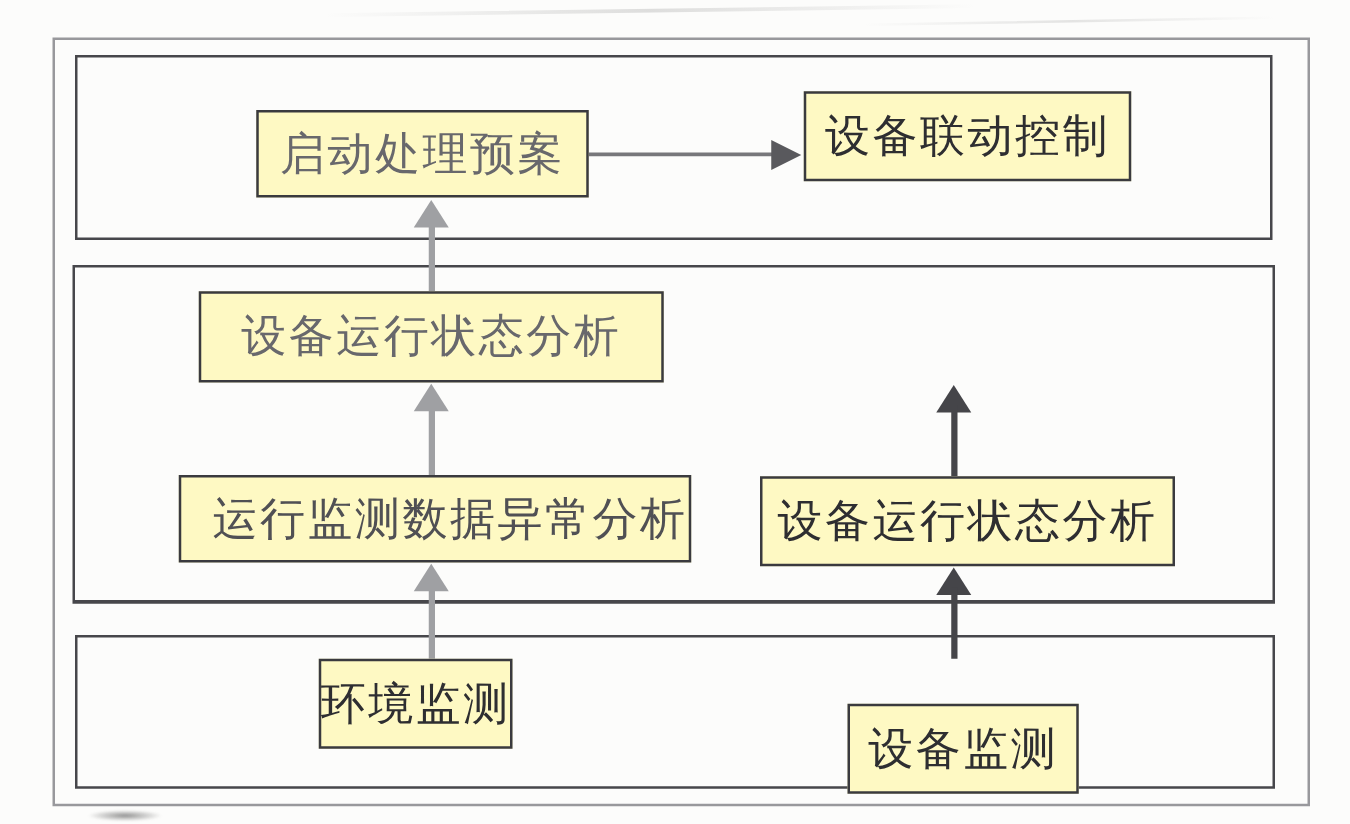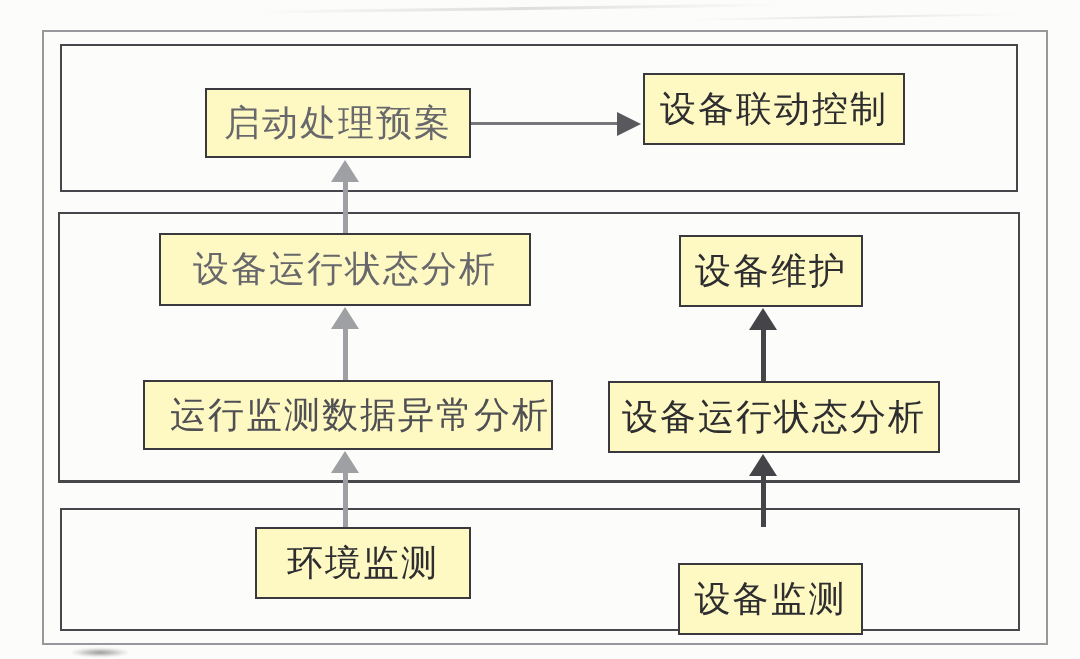--- a/index.html
+++ b/index.html
@@ -46,21 +46,21 @@
   }
   .node.light-text { color: #68686c; }
   .node.mid-text   { color: #505054; padding-left: 24px; }
 
   .n-start-plan        { left: 205px; top: 88px;  width: 266px; height: 70px; }
   .n-linkage-control   { left: 643px; top: 73px;  width: 262px; height: 72px; }
   .n-abnormal-alarm    { left: 159px; top: 233px; width: 372px; height: 73px; }
   .n-equip-maintenance { left: 679px; top: 235px; width: 184px; height: 72px; }
   .n-monitor-analysis  { left: 143px; top: 380px; width: 410px; height: 70px; }
   .n-status-analysis   { left: 608px; top: 381px; width: 332px; height: 72px; }
-  .n-env-monitoring    { left: 255px; top: 527px; width: 216px; height: 72px; }
+  .n-env-monitoring    { left: 255px; top: 527px; width: 155px; height: 72px; }
   .n-equip-monitoring  { left: 678px; top: 527px; width: 185px; height: 72px; margin-top: 36px; }
 
   
   .arrow { position: absolute; }
   .arrow .shaft-v {
     position: absolute;
     left: 12px; width: 5px;
     top: 16px; bottom: 0;
   }
   .arrow .head-up {
@@ -163,23 +163,20 @@
   </div>
 
   <div class="node n-linkage-control">
     <span>设备联动控制</span>
   </div>
 
   <div class="node light-text n-abnormal-alarm">
     <span>设备运行状态分析</span>
   </div>
 
-  <div class="node n-equip-maintenance">
-    <span>设备维护</span>
-  </div>
 
   <div class="node mid-text n-monitor-analysis">
     <span>运行监测数据异常分析</span>
   </div>
 
   <div class="node n-status-analysis">
     <span>设备运行状态分析</span>
   </div>
 
   <div class="node n-env-monitoring">

